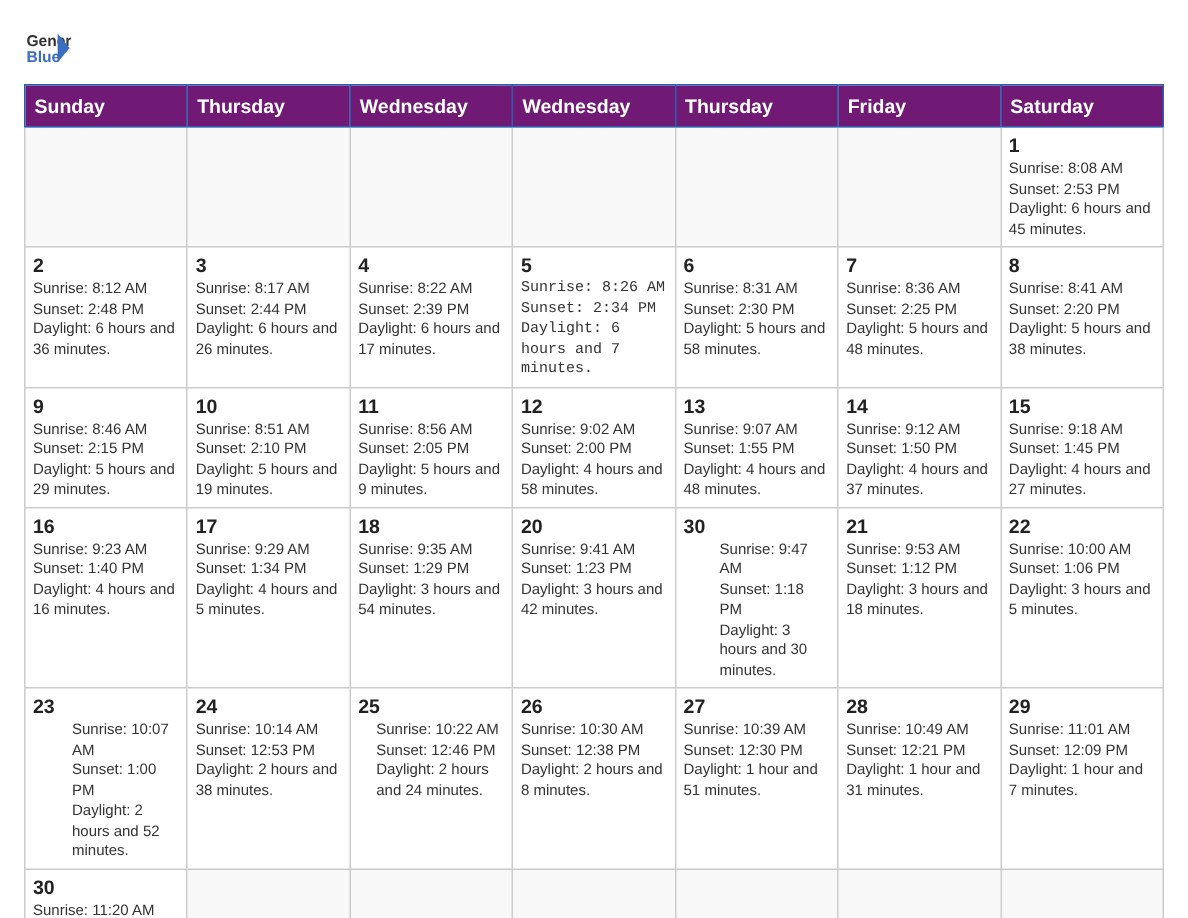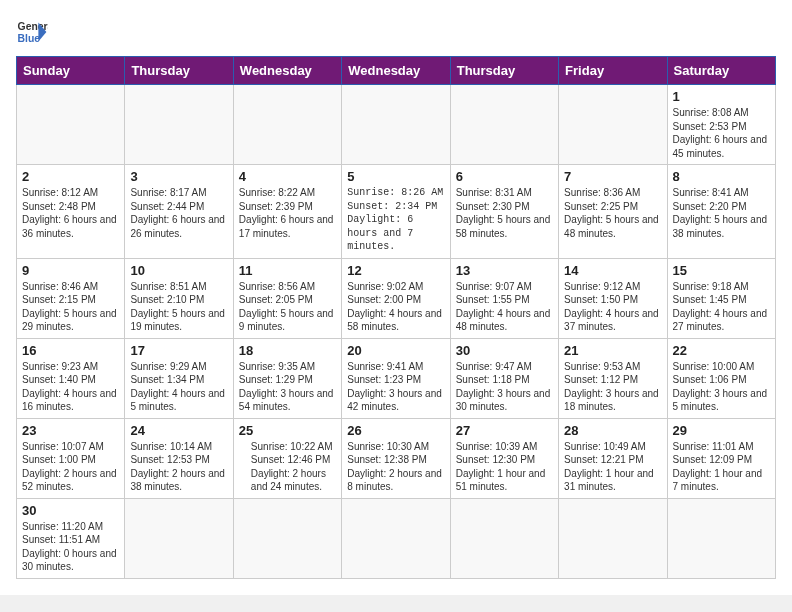--- a/index.html
+++ b/index.html
@@ -240,41 +240,41 @@
 Daylight: 3 hours and 54 minutes.</div>
           </td>
           <td>
             <span class="day-number">20</span>
             <div class="day-info" style="white-space: pre-line;">Sunrise: 9:41 AM
 Sunset: 1:23 PM
 Daylight: 3 hours and 42 minutes.</div>
           </td>
           <td>
             <span class="day-number">30</span>
-            <div class="day-info" style="white-space: pre-line;">Sunrise: 9:47 AM
+            <div class="day-info" style="white-space: pre-line; margin-left: 24px;">Sunrise: 9:47 AM
 Sunset: 1:18 PM
 Daylight: 3 hours and 30 minutes.</div>
           </td>
           <td>
             <span class="day-number">21</span>
             <div class="day-info" style="white-space: pre-line;">Sunrise: 9:53 AM
 Sunset: 1:12 PM
 Daylight: 3 hours and 18 minutes.</div>
           </td>
           <td>
             <span class="day-number">22</span>
             <div class="day-info" style="white-space: pre-line;">Sunrise: 10:00 AM
 Sunset: 1:06 PM
 Daylight: 3 hours and 5 minutes.</div>
           </td>
         </tr>
         <tr>
           <td>
             <span class="day-number">23</span>
-            <div class="day-info" style="white-space: pre-line;">Sunrise: 10:07 AM
+            <div class="day-info" style="white-space: pre-line; margin-left: 26px;">Sunrise: 10:07 AM
 Sunset: 1:00 PM
 Daylight: 2 hours and 52 minutes.</div>
           </td>
           <td>
             <span class="day-number">24</span>
             <div class="day-info" style="white-space: pre-line;">Sunrise: 10:14 AM
 Sunset: 12:53 PM
 Daylight: 2 hours and 38 minutes.</div>
           </td>
           <td>

